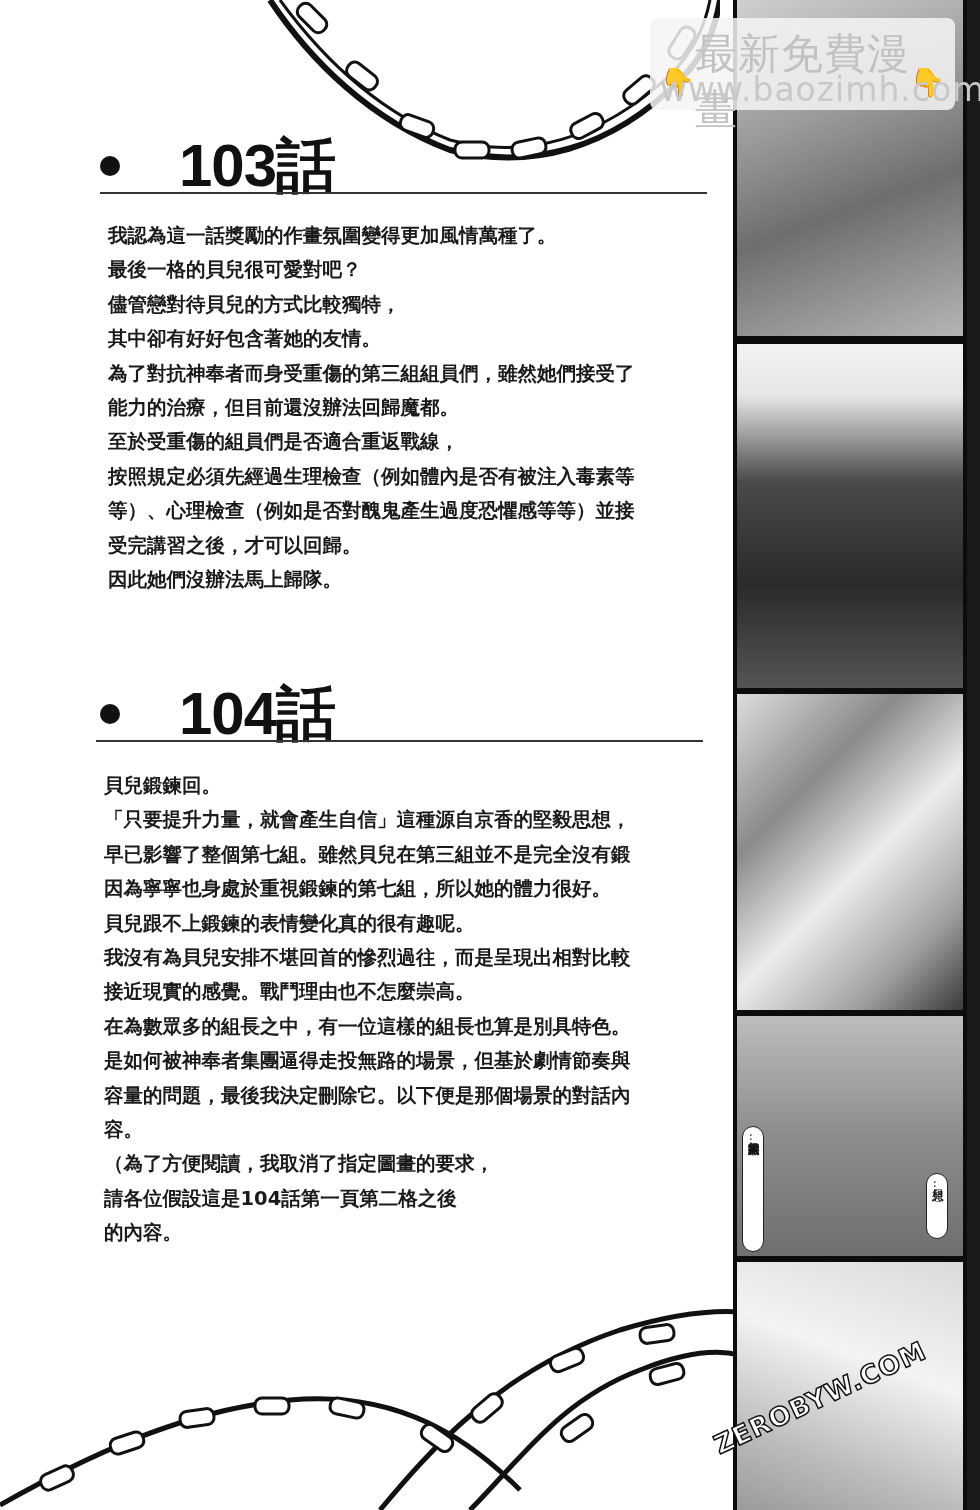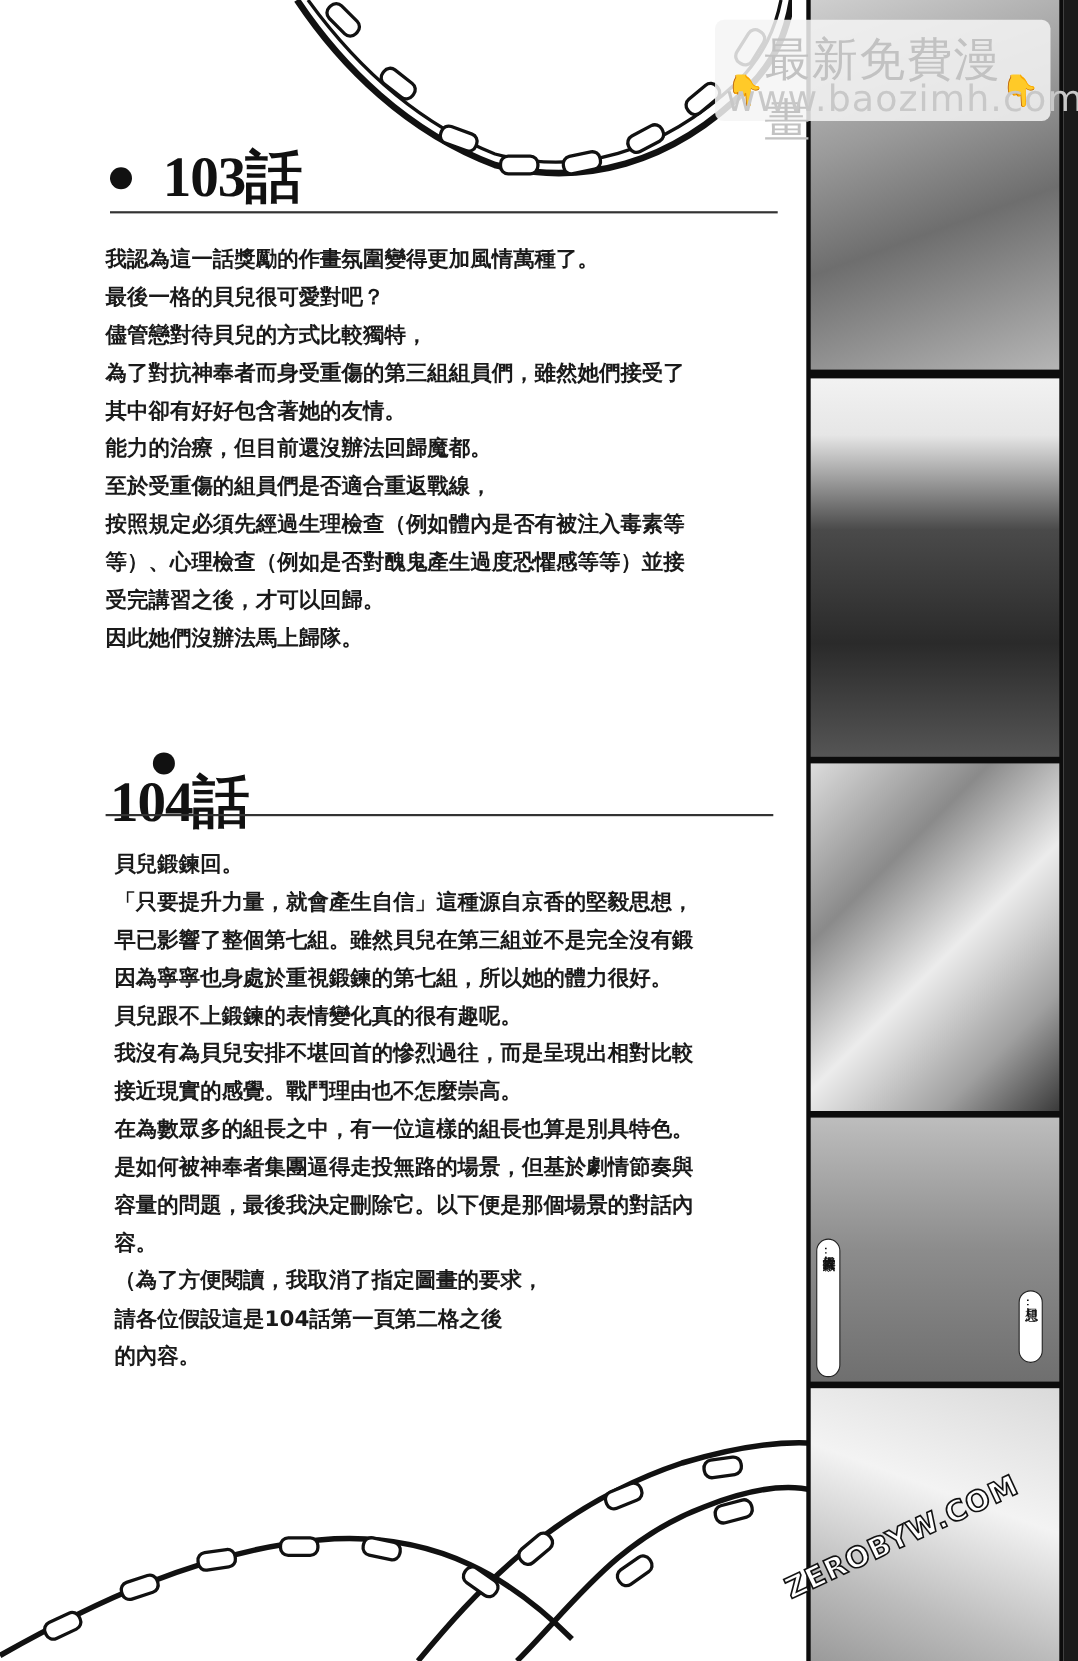--- a/index.html
+++ b/index.html
@@ -1,23 +1,23 @@
 <!DOCTYPE html>
 <html><head>
 <meta charset="utf-8">
 <style>
   html, body { margin:0; padding:0; }
   body { width:980px; height:1510px; background:#ffffff; position:relative; overflow:hidden; font-family:"DejaVu Serif", serif; color:#111; }
   .page { position:absolute; left:0; top:0; width:980px; height:1510px; }
   .chain { position:absolute; pointer-events:none; }
   .heading { position:absolute; left:100px; display:flex; align-items:center; }
   .heading .bullet { width:20px; height:20px; border-radius:50%; background:#111; margin-right:28px; }
-  .heading .title { font-family:Liberation Serif, serif; font-weight:bold; font-size:52px; letter-spacing:-1px; color:#111; line-height:1; }
+  .heading .title { font-family:Liberation Sans, sans-serif; font-weight:bold; font-size:60px; letter-spacing:-1px; color:#111; line-height:1;margin-left:31px; }
   .rule { position:absolute; height:2px; background:#333; }
-  .body { position:absolute; left:96px; width:580px; font-family:"DejaVu Sans", sans-serif; font-weight:bold; font-size:19.5px; line-height:34.4px; color:#1a1a1a; }
+  .body { position:absolute; left:108px; width:580px; font-family:"DejaVu Sans", sans-serif; font-weight:bold; font-size:19.5px; line-height:34.4px; color:#1a1a1a; }
   .body p { margin:0; white-space:nowrap; }
   .strip { position:absolute; left:733px; top:0; width:234px; height:1510px; background:#0c0c0c; }
   .edge { position:absolute; left:967px; top:0; width:13px; height:1510px; background:#1a1a1a; }
   .panel { position:absolute; left:4px; width:226px; overflow:hidden; }
   .p1 { top:0; height:336px; background:linear-gradient(160deg,#cfcfcf 0%,#9a9a9a 35%,#6e6e6e 60%,#b5b5b5 100%); }
   .p2 { top:344px; height:344px; background:linear-gradient(180deg,#f2f2f2 0%,#e6e6e6 15%,#4a4a4a 40%,#2a2a2a 70%,#555 100%); }
   .p3 { top:694px; height:316px; background:linear-gradient(135deg,#dcdcdc 0%,#8a8a8a 30%,#ececec 55%,#a0a0a0 80%,#3a3a3a 100%); }
   .p4 { top:1016px; height:240px; background:linear-gradient(180deg,#bdbdbd 0%,#8c8c8c 50%,#6f6f6f 100%); }
   .p5 { top:1262px; height:248px; background:linear-gradient(200deg,#dadada 0%,#f3f3f3 40%,#bcbcbc 75%,#9a9a9a 100%); }
   .bubble { position:absolute; background:#fff; border:1px solid #222; border-radius:14px; writing-mode:vertical-rl; font-family:"DejaVu Sans", sans-serif; font-size:12px; color:#111; padding:6px 3px; line-height:1.15; }
@@ -76,31 +76,31 @@
   <div class="heading" style="top:136px;">
     <span class="bullet"></span>
     <span class="title">103話</span>
   </div>
   <div class="rule" style="left:100px;top:192px;width:607px;"></div>
 
   <div class="body" style="top:219px;">
     <p>我認為這一話獎勵的作畫氛圍變得更加風情萬種了。</p>
     <p>最後一格的貝兒很可愛對吧？</p>
     <p>儘管戀對待貝兒的方式比較獨特，</p>
+    <p>其中卻有好好包含著她的友情。</p>
     <p>為了對抗神奉者而身受重傷的第三組組員們，雖然她們接受了</p>
-    <p>其中卻有好好包含著她的友情。</p>
     <p>能力的治療，但目前還沒辦法回歸魔都。</p>
     <p>至於受重傷的組員們是否適合重返戰線，</p>
     <p>按照規定必須先經過生理檢查（例如體內是否有被注入毒素等</p>
     <p>等）、心理檢查（例如是否對醜鬼產生過度恐懼感等等）並接</p>
     <p>受完講習之後，才可以回歸。</p>
     <p>因此她們沒辦法馬上歸隊。</p>
   </div>
 
-  <div class="heading" style="top:684px;flex-direction:column;">
+  <div class="heading" style="top:684px;">
     <span class="bullet"></span>
     <span class="title">104話</span>
   </div>
   <div class="rule" style="left:96px;top:740px;width:607px;"></div>
 
   <div class="body" style="top:769px;left:104px;">
     <p>貝兒鍛鍊回。</p>
     <p>「只要提升力量，就會產生自信」這種源自京香的堅毅思想，</p>
     <p>早已影響了整個第七組。雖然貝兒在第三組並不是完全沒有鍛</p>
     <p>因為寧寧也身處於重視鍛鍊的第七組，所以她的體力很好。</p>

